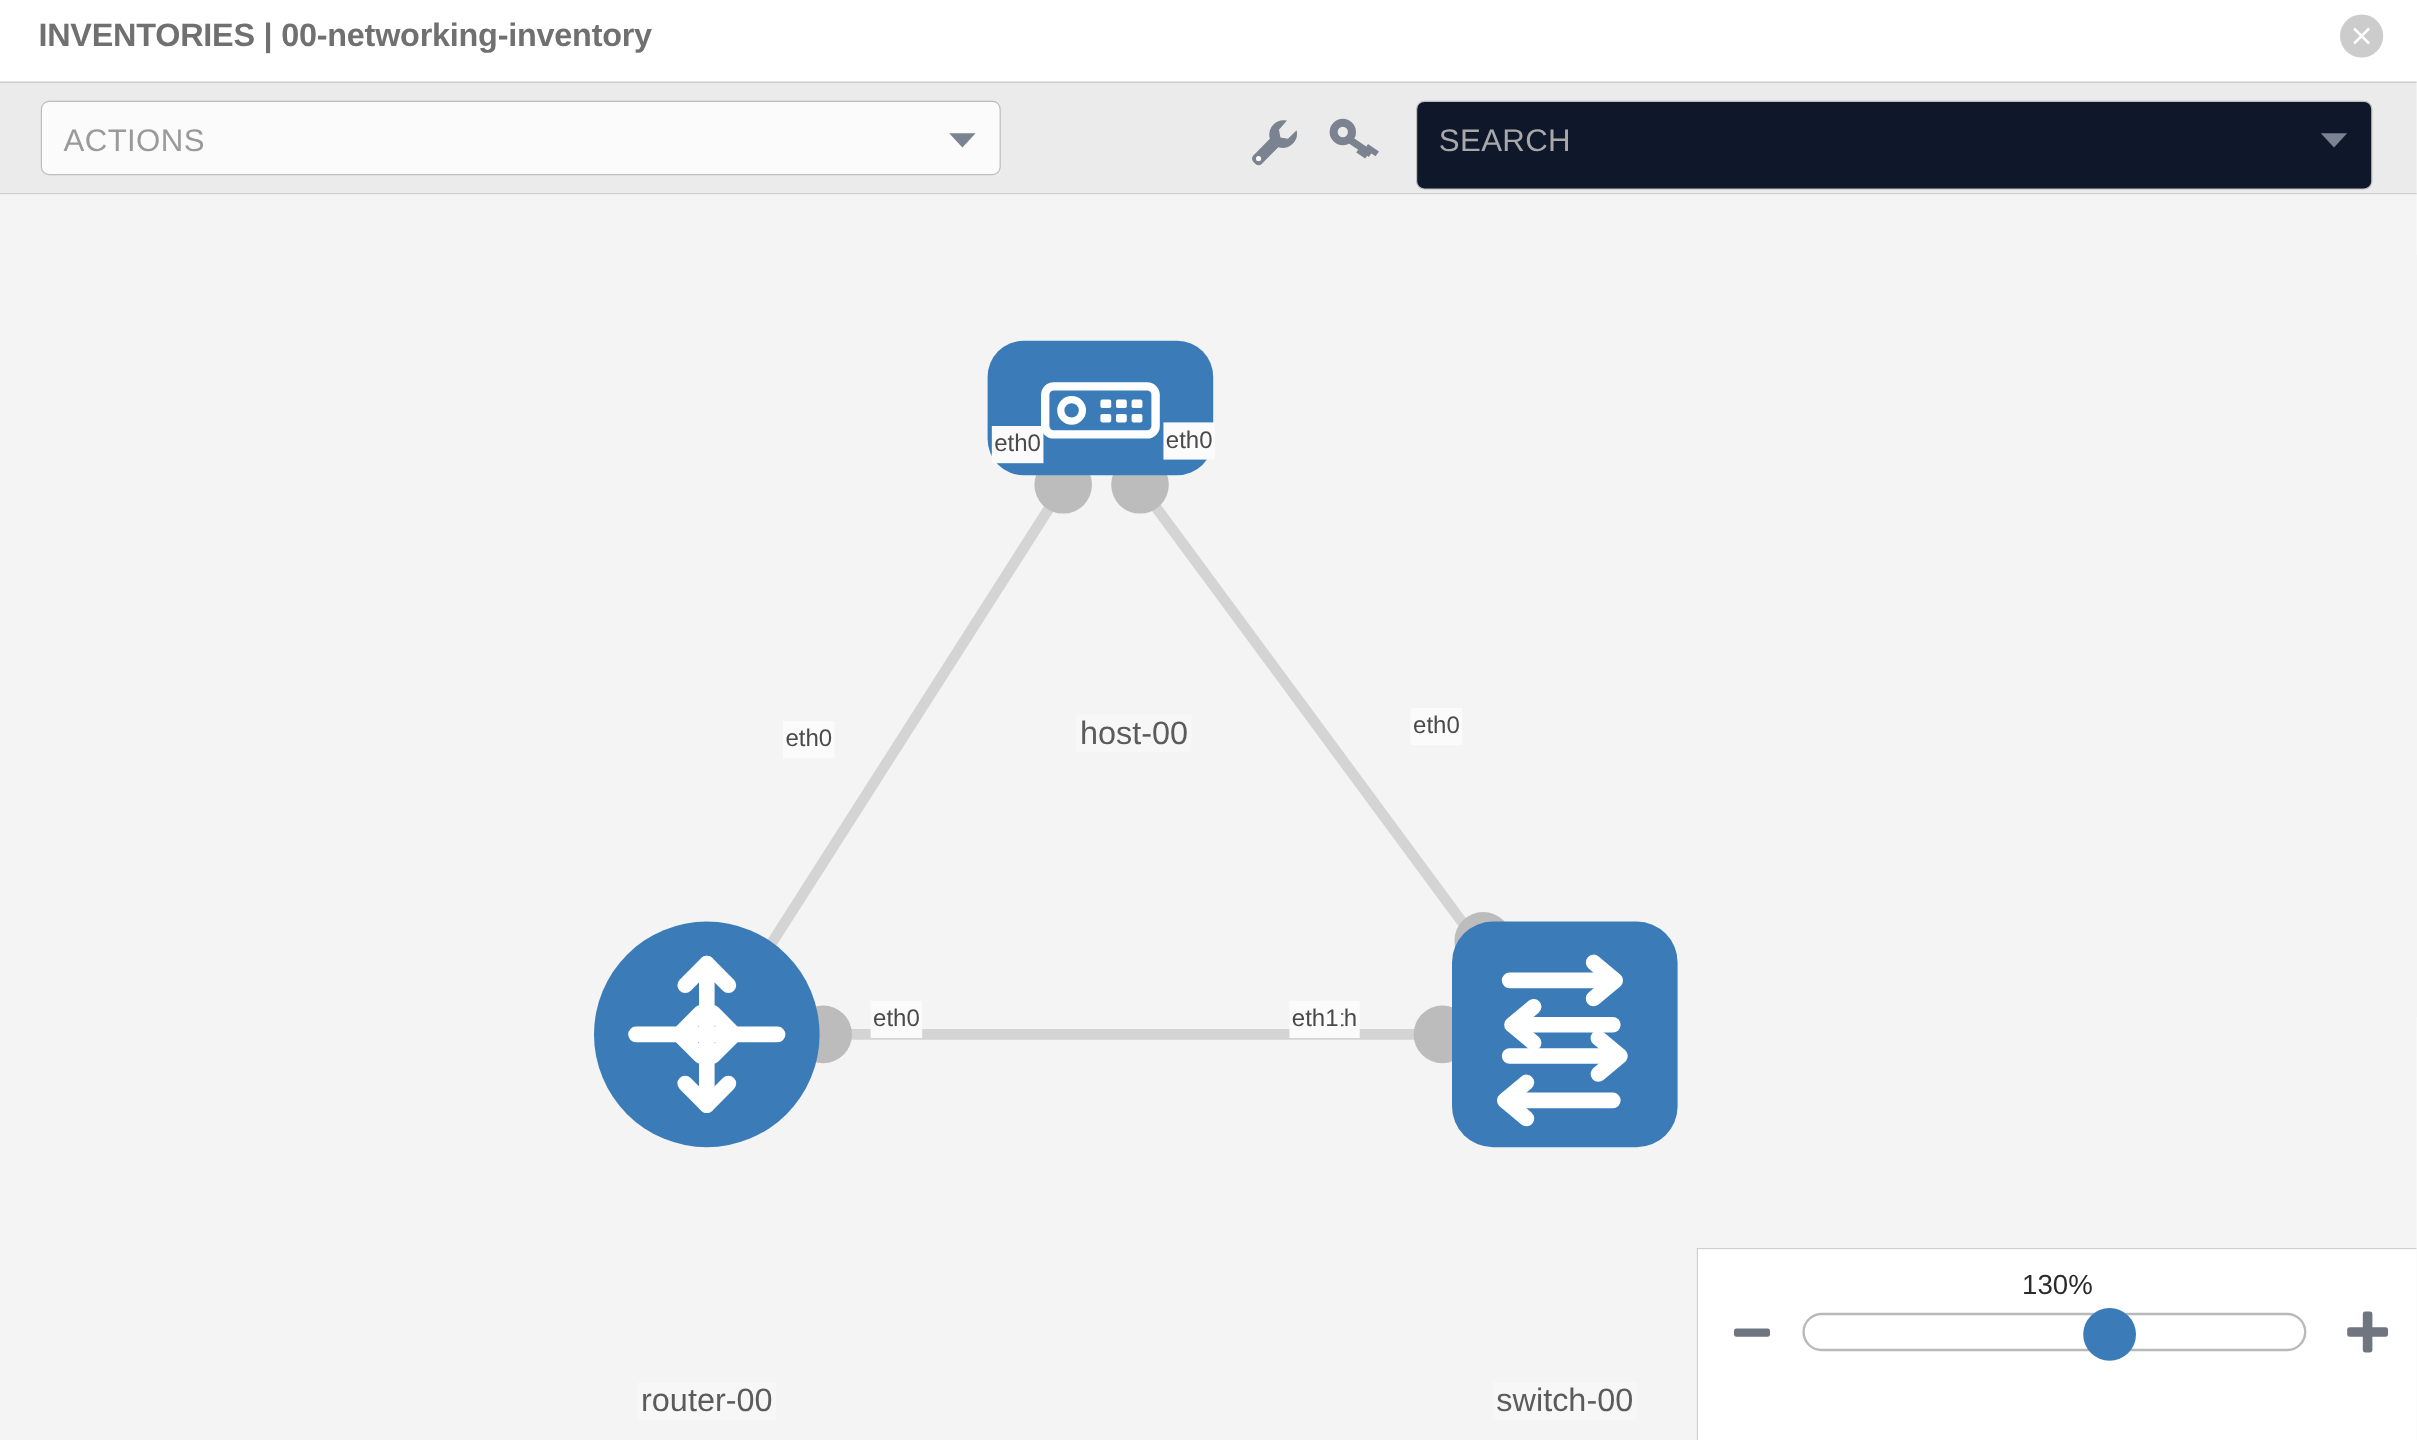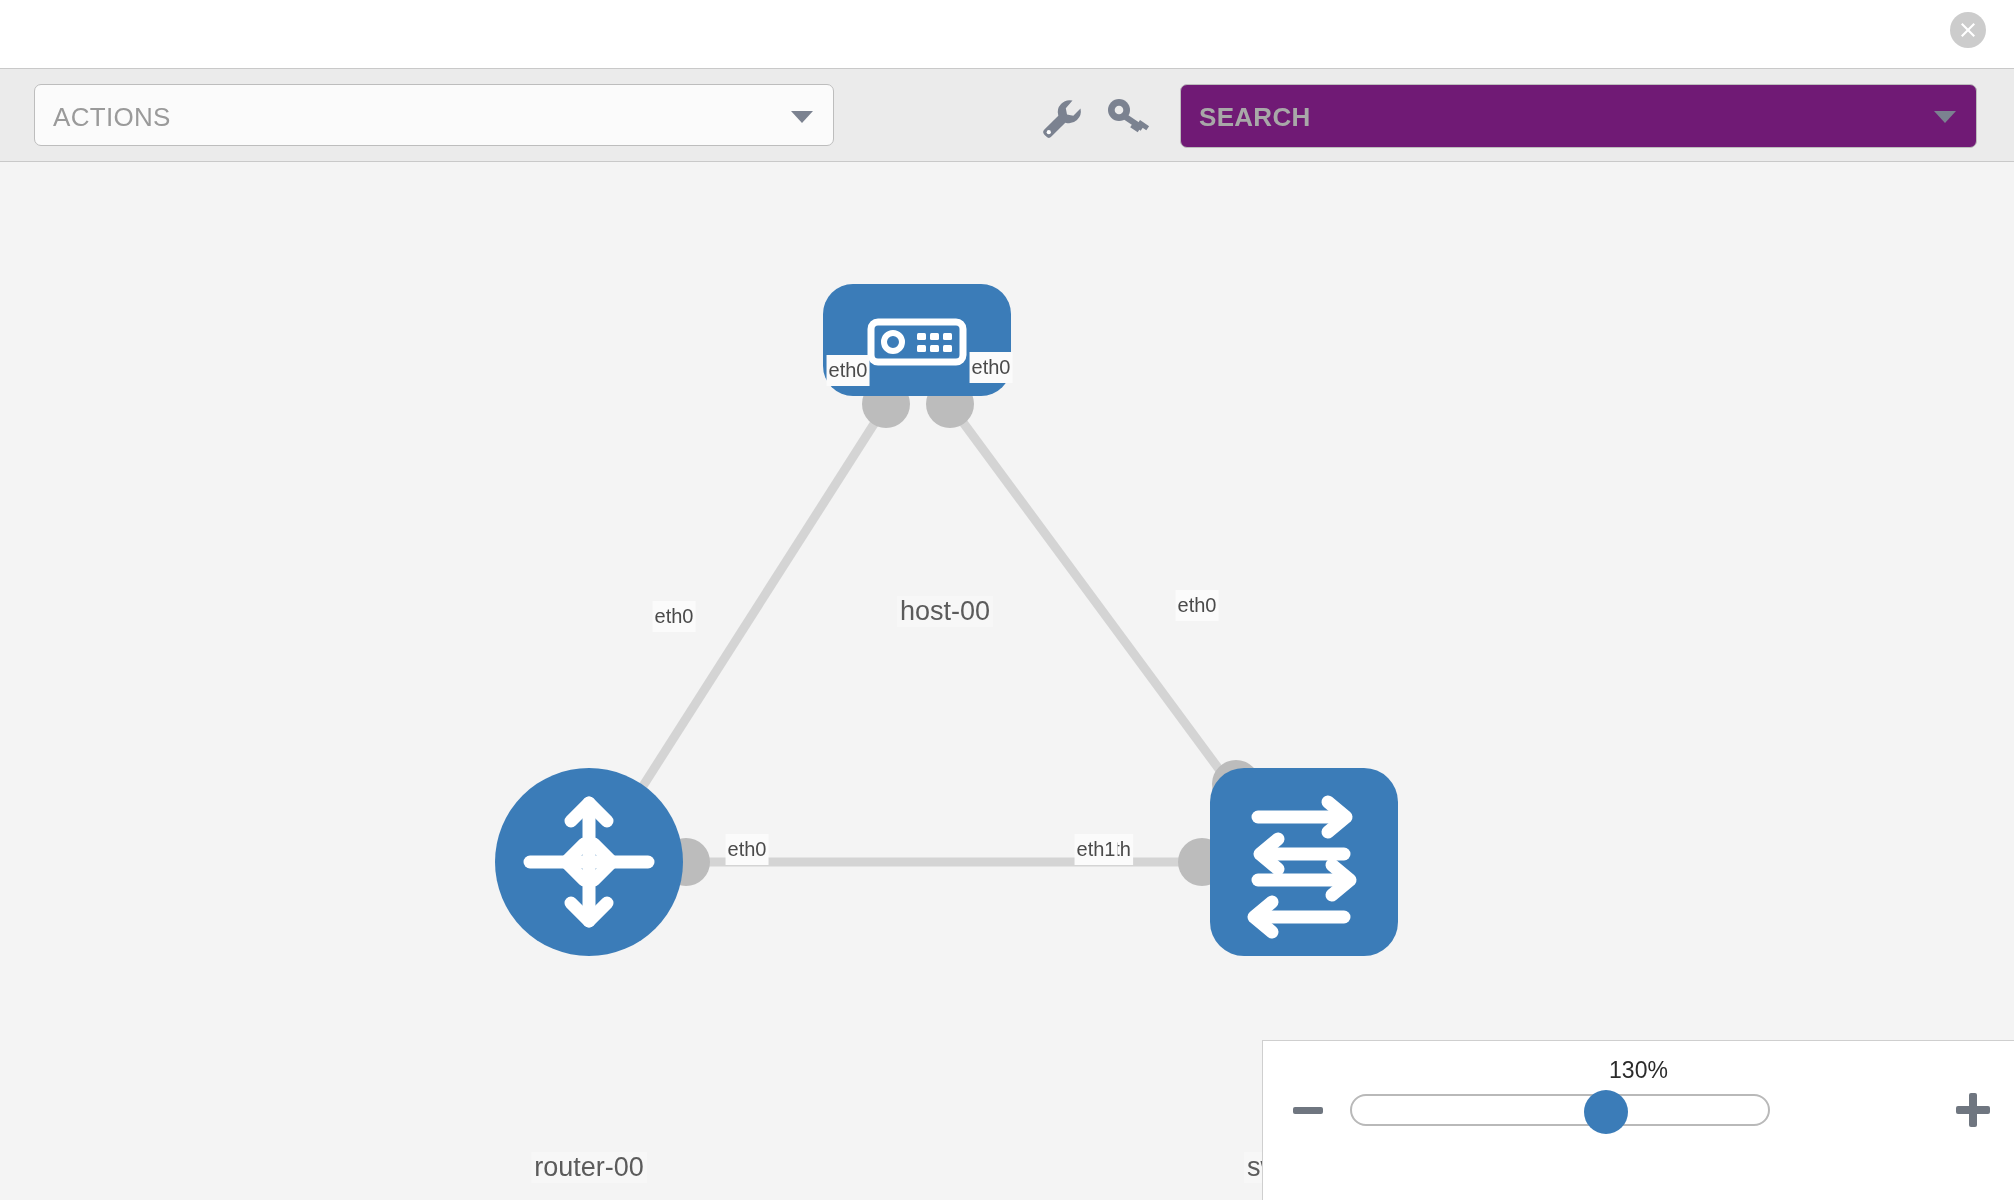--- a/index.html
+++ b/index.html
@@ -55,26 +55,25 @@
     border-right:11px solid transparent;
     border-top:12px solid #7b8290;
   }
   .tool-icon {
     position:absolute; top:22px; width:50px; height:50px; cursor:pointer;
   }
   .tool-icon.wrench { left:1035px; }
   .tool-icon.key { left:1102px; }
   .search-box {
     position:absolute; left:1180px; top:15px;
-    width:797px; height:64px;
-    background:#701a75;
+    width:797px; height:74px;
+    background:#0f172a;
     border:1px solid #bdbdbd;
     border-radius:7px;
     cursor:text;
-    font-weight:bold;
   }
   .search-box .label {
     position:absolute; left:18px; top:17px;
     font-size:26px; color:#a8a8a8; letter-spacing:0.3px;
   }
 
   
   .canvas {
     position:absolute; left:0; top:162px; width:2014px; height:1038px;
     background:#f4f4f4; overflow:hidden;
@@ -95,21 +94,21 @@
     font-size:20px; color:#4a4a4a;
     background:#fbfbfb;
     padding:4px 2px;
     white-space:nowrap;
     transform:translateX(-50%);
   }
 
   
   .zoom-panel {
     position:absolute; right:0; bottom:0;
-    width:752px; height:160px;
+    width:600px; height:160px;
     background:#ffffff;
     border-top:1px solid #cfcfcf;
     border-left:1px solid #cfcfcf;
   }
   .zoom-pct {
     position:absolute; top:16px; left:0; width:100%;
     text-align:center; font-size:23px; color:#2b2b2b;
   }
   .zoom-minus {
     position:absolute; left:30px; top:66px;
@@ -137,20 +136,21 @@
     background:#3b7cb8; cursor:grab;
     transform:translateX(-50%);
   }
 </style>
 </head>
 <body>
 
 <div id="app">
 
   <div class="header">
+    <div class="header-title">INVENTORIES | 00-networking-inventory</div>
     <div class="close-btn">
       <svg width="20" height="20" viewBox="0 0 20 20" aria-hidden="true">
         <path d="M4.5 3 L10 8.5 L15.5 3 L17 4.5 L11.5 10 L17 15.5 L15.5 17 L10 11.5 L4.5 17 L3 15.5 L8.5 10 L3 4.5 Z" fill="#ffffff"></path>
       </svg>
     </div>
   </div>
 
   <div class="toolbar">
 
     <div class="select-box">

